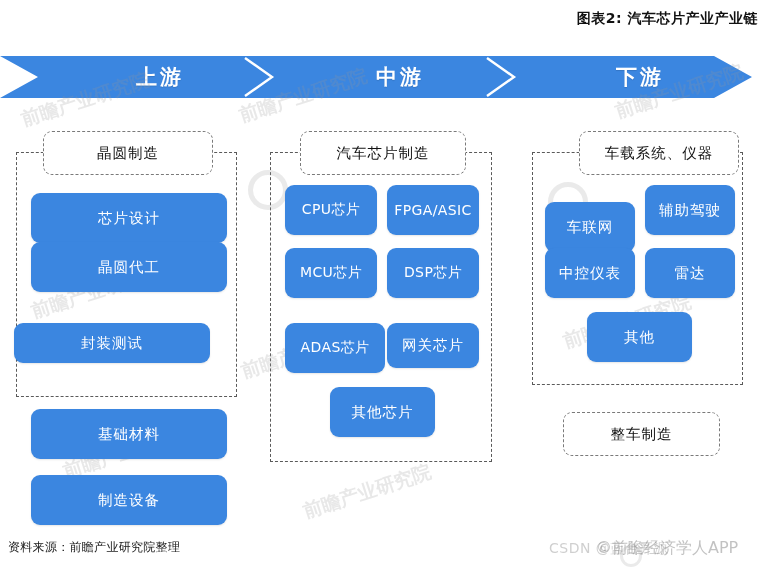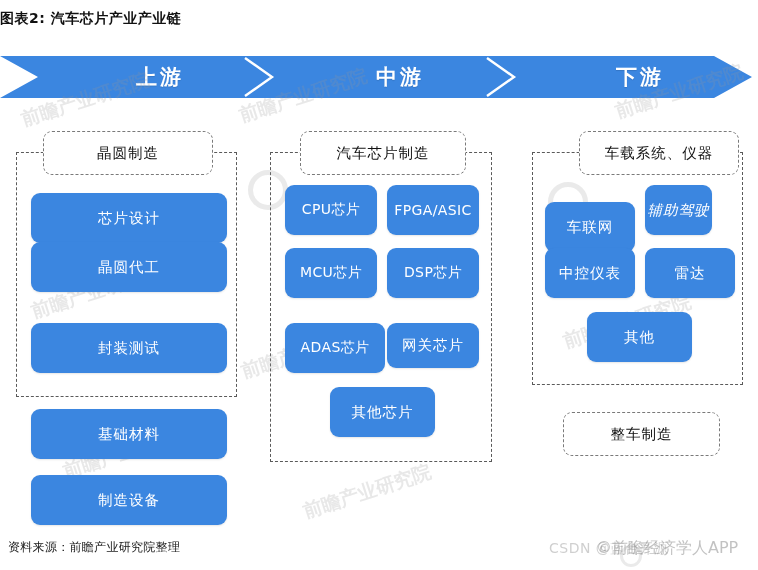--- a/index.html
+++ b/index.html
@@ -8,21 +8,21 @@
     background:#ffffff;
     font-family:"DejaVu Sans","Liberation Sans",sans-serif;
     position:relative;overflow:hidden;
     -webkit-font-smoothing:antialiased;
   }
   #root{position:absolute;left:0;top:0;width:758px;height:570px;}
 
   
   .title{
     position:absolute;left:0;top:10px;width:758px;
-    text-align:left;
+    text-align:right;
     font-size:14px;font-weight:bold;color:#111;
     letter-spacing:.5px;
   }
 
   
   .banner{position:absolute;left:0;top:56px;width:758px;height:42px;}
   .banner svg{display:block;}
   .banner-label{
     position:absolute;top:0;height:42px;line-height:42px;
     font-size:21px;font-weight:bold;color:#ffffff;
@@ -72,36 +72,36 @@
     font-size:14.5px;
     letter-spacing:1px;
     box-shadow:0 1px 2px rgba(0,0,0,.10);
     z-index:2;
   }
   .box.lat{font-size:14px;letter-spacing:.4px;}
 
   
   .b-l1{left:31px;top:193px;width:196px;height:50px;}
   .b-l2{left:31px;top:242px;width:196px;height:50px;}
-  .b-l3{left:31px;top:323px;width:196px;height:50px;text-align:right;}
+  .b-l3{left:14px;top:323px;width:196px;height:40px;text-align:right;}
   .b-l4{left:31px;top:409px;width:196px;height:50px;}
   .b-l5{left:31px;top:475px;width:196px;height:50px;}
 
   
   .b-m1{left:285px;top:185px;width:92px;height:50px;}
   .b-m2{left:387px;top:185px;width:92px;height:50px;}
   .b-m3{left:285px;top:248px;width:92px;height:50px;}
   .b-m4{left:387px;top:248px;width:92px;height:50px;}
   .b-m5{left:285px;top:323px;width:100px;height:50px;}
   .b-m6{left:387px;top:323px;width:92px;height:45px;}
   .b-m7{left:330px;top:387px;width:105px;height:50px;}
 
   
   .b-r1{left:545px;top:202px;width:90px;height:50px;}
-  .b-r2{left:645px;top:185px;width:67px;height:50px;font-style:italic;}
+  .b-r2{left:645px;top:185px;width:90px;height:50px;}
   .b-r3{left:545px;top:248px;width:90px;height:50px;}
   .b-r4{left:645px;top:248px;width:90px;height:50px;}
   .b-r5{left:587px;top:312px;width:105px;height:50px;}
 
   
   .source{
     position:absolute;left:8px;top:539px;
     font-size:12px;color:#1a1a1a;letter-spacing:.3px;
   }
 

